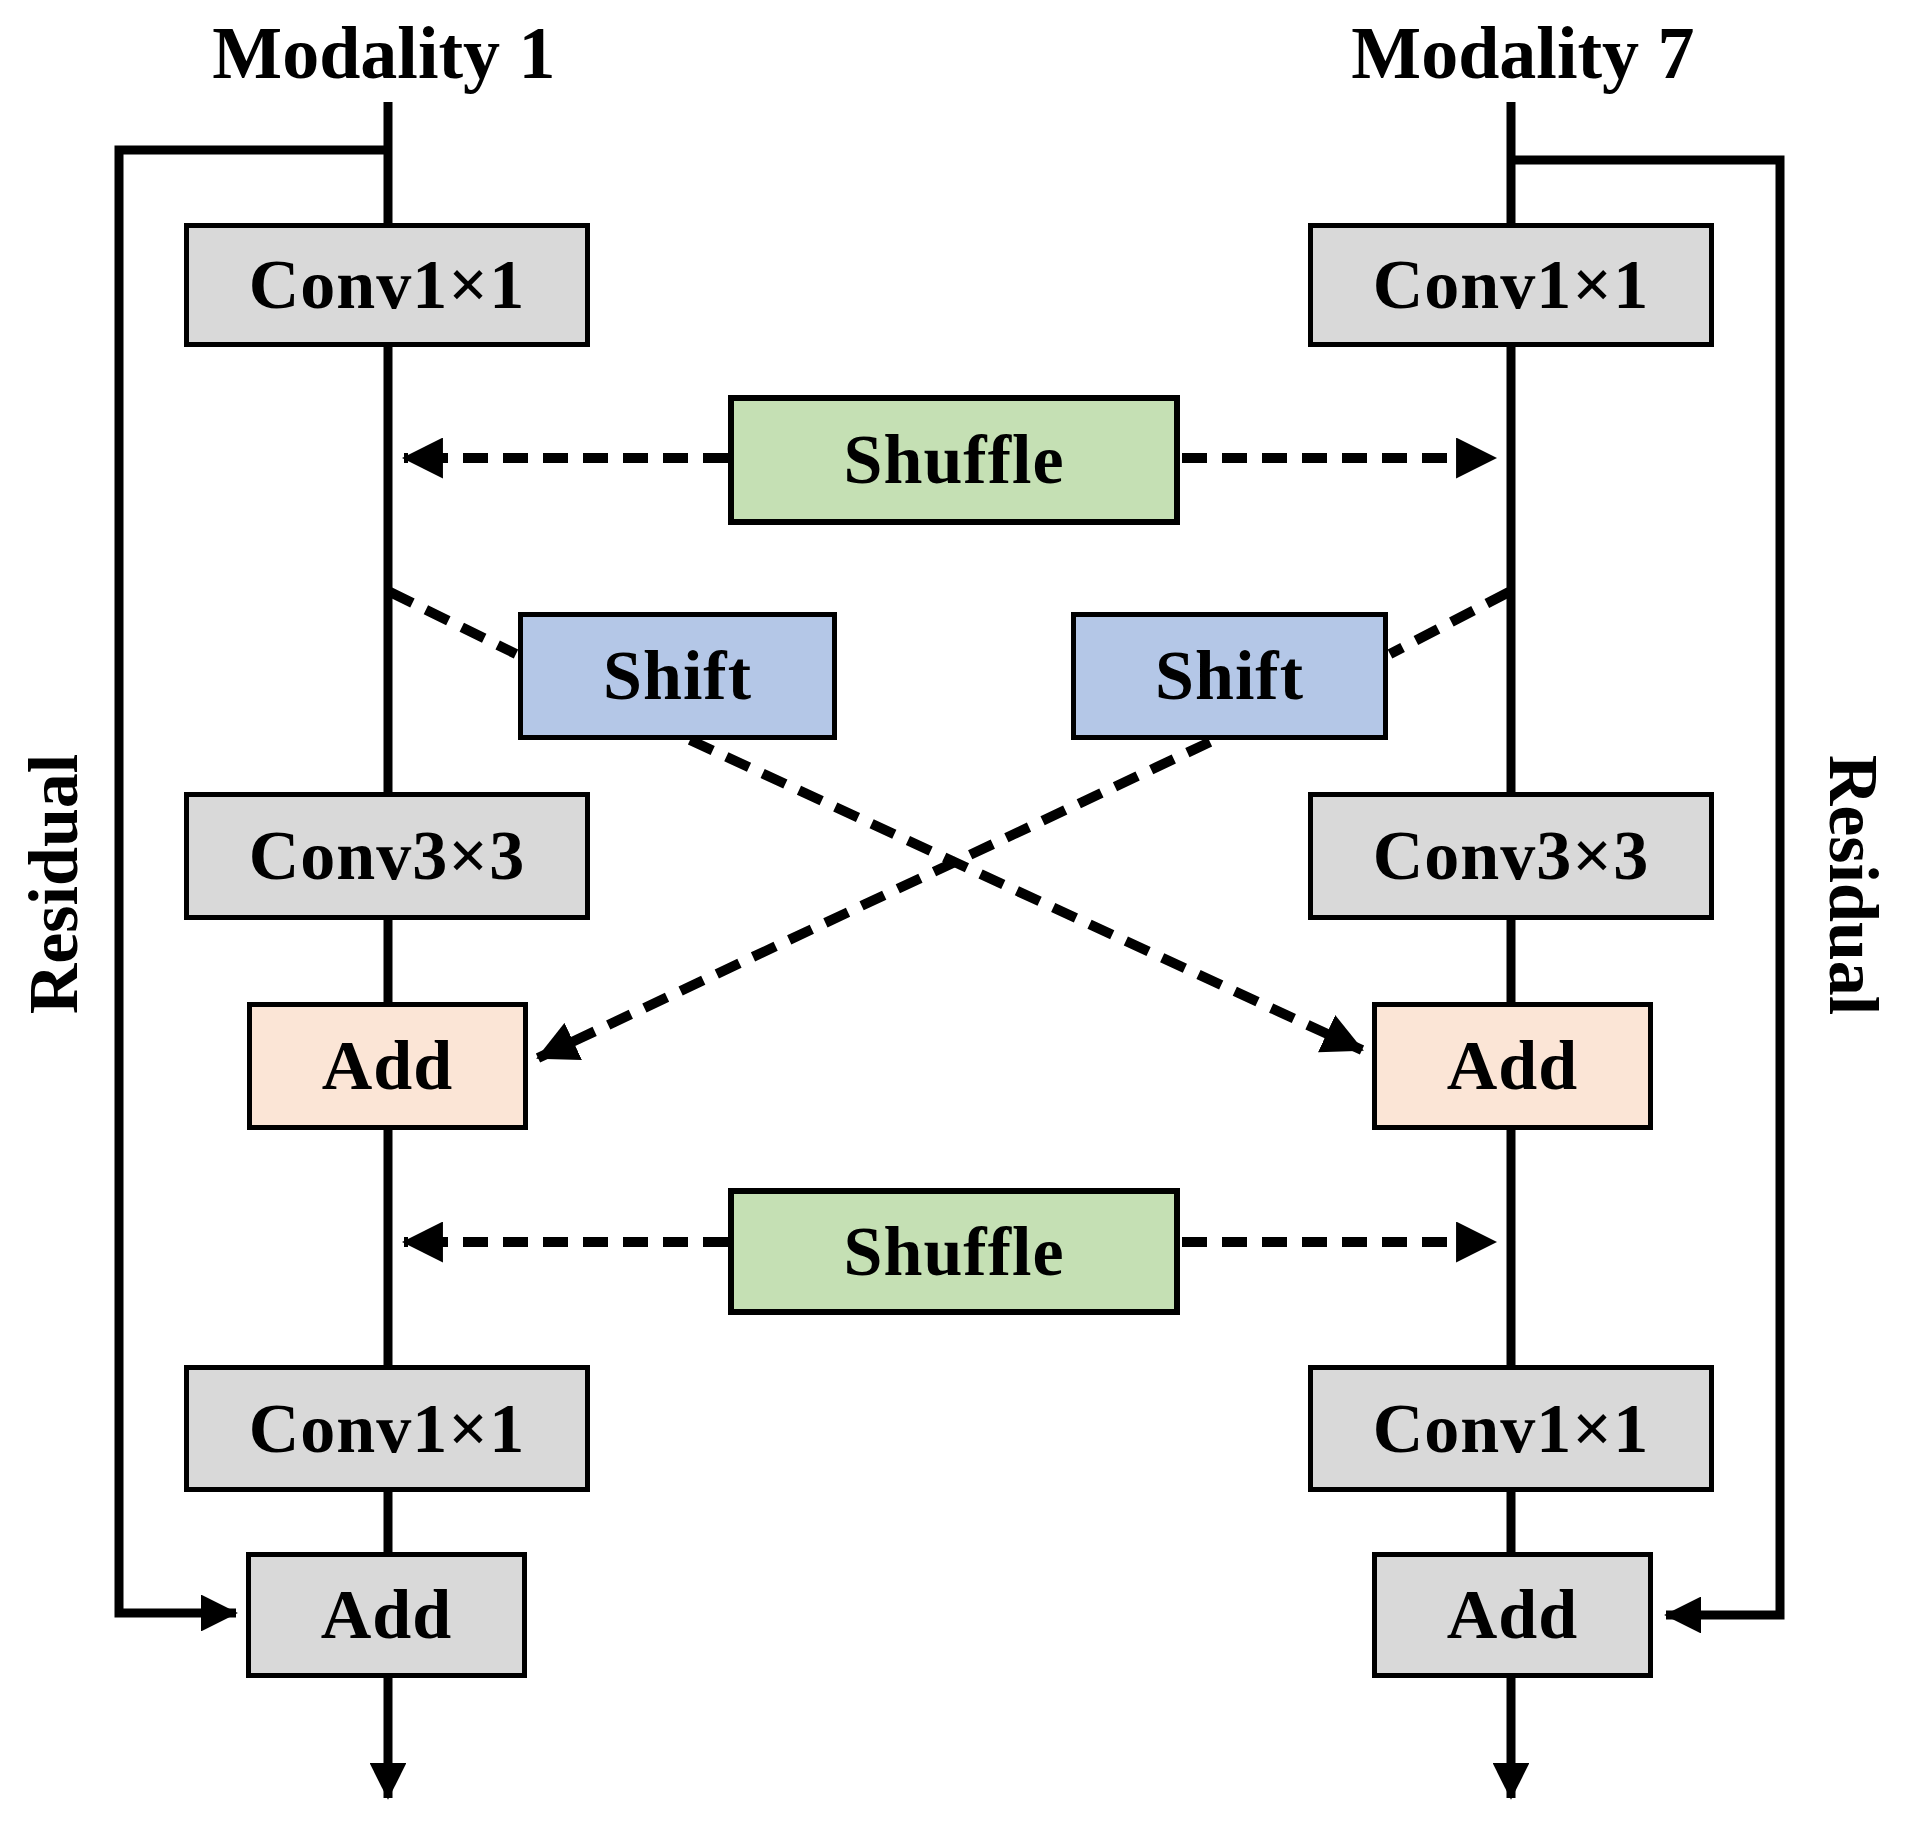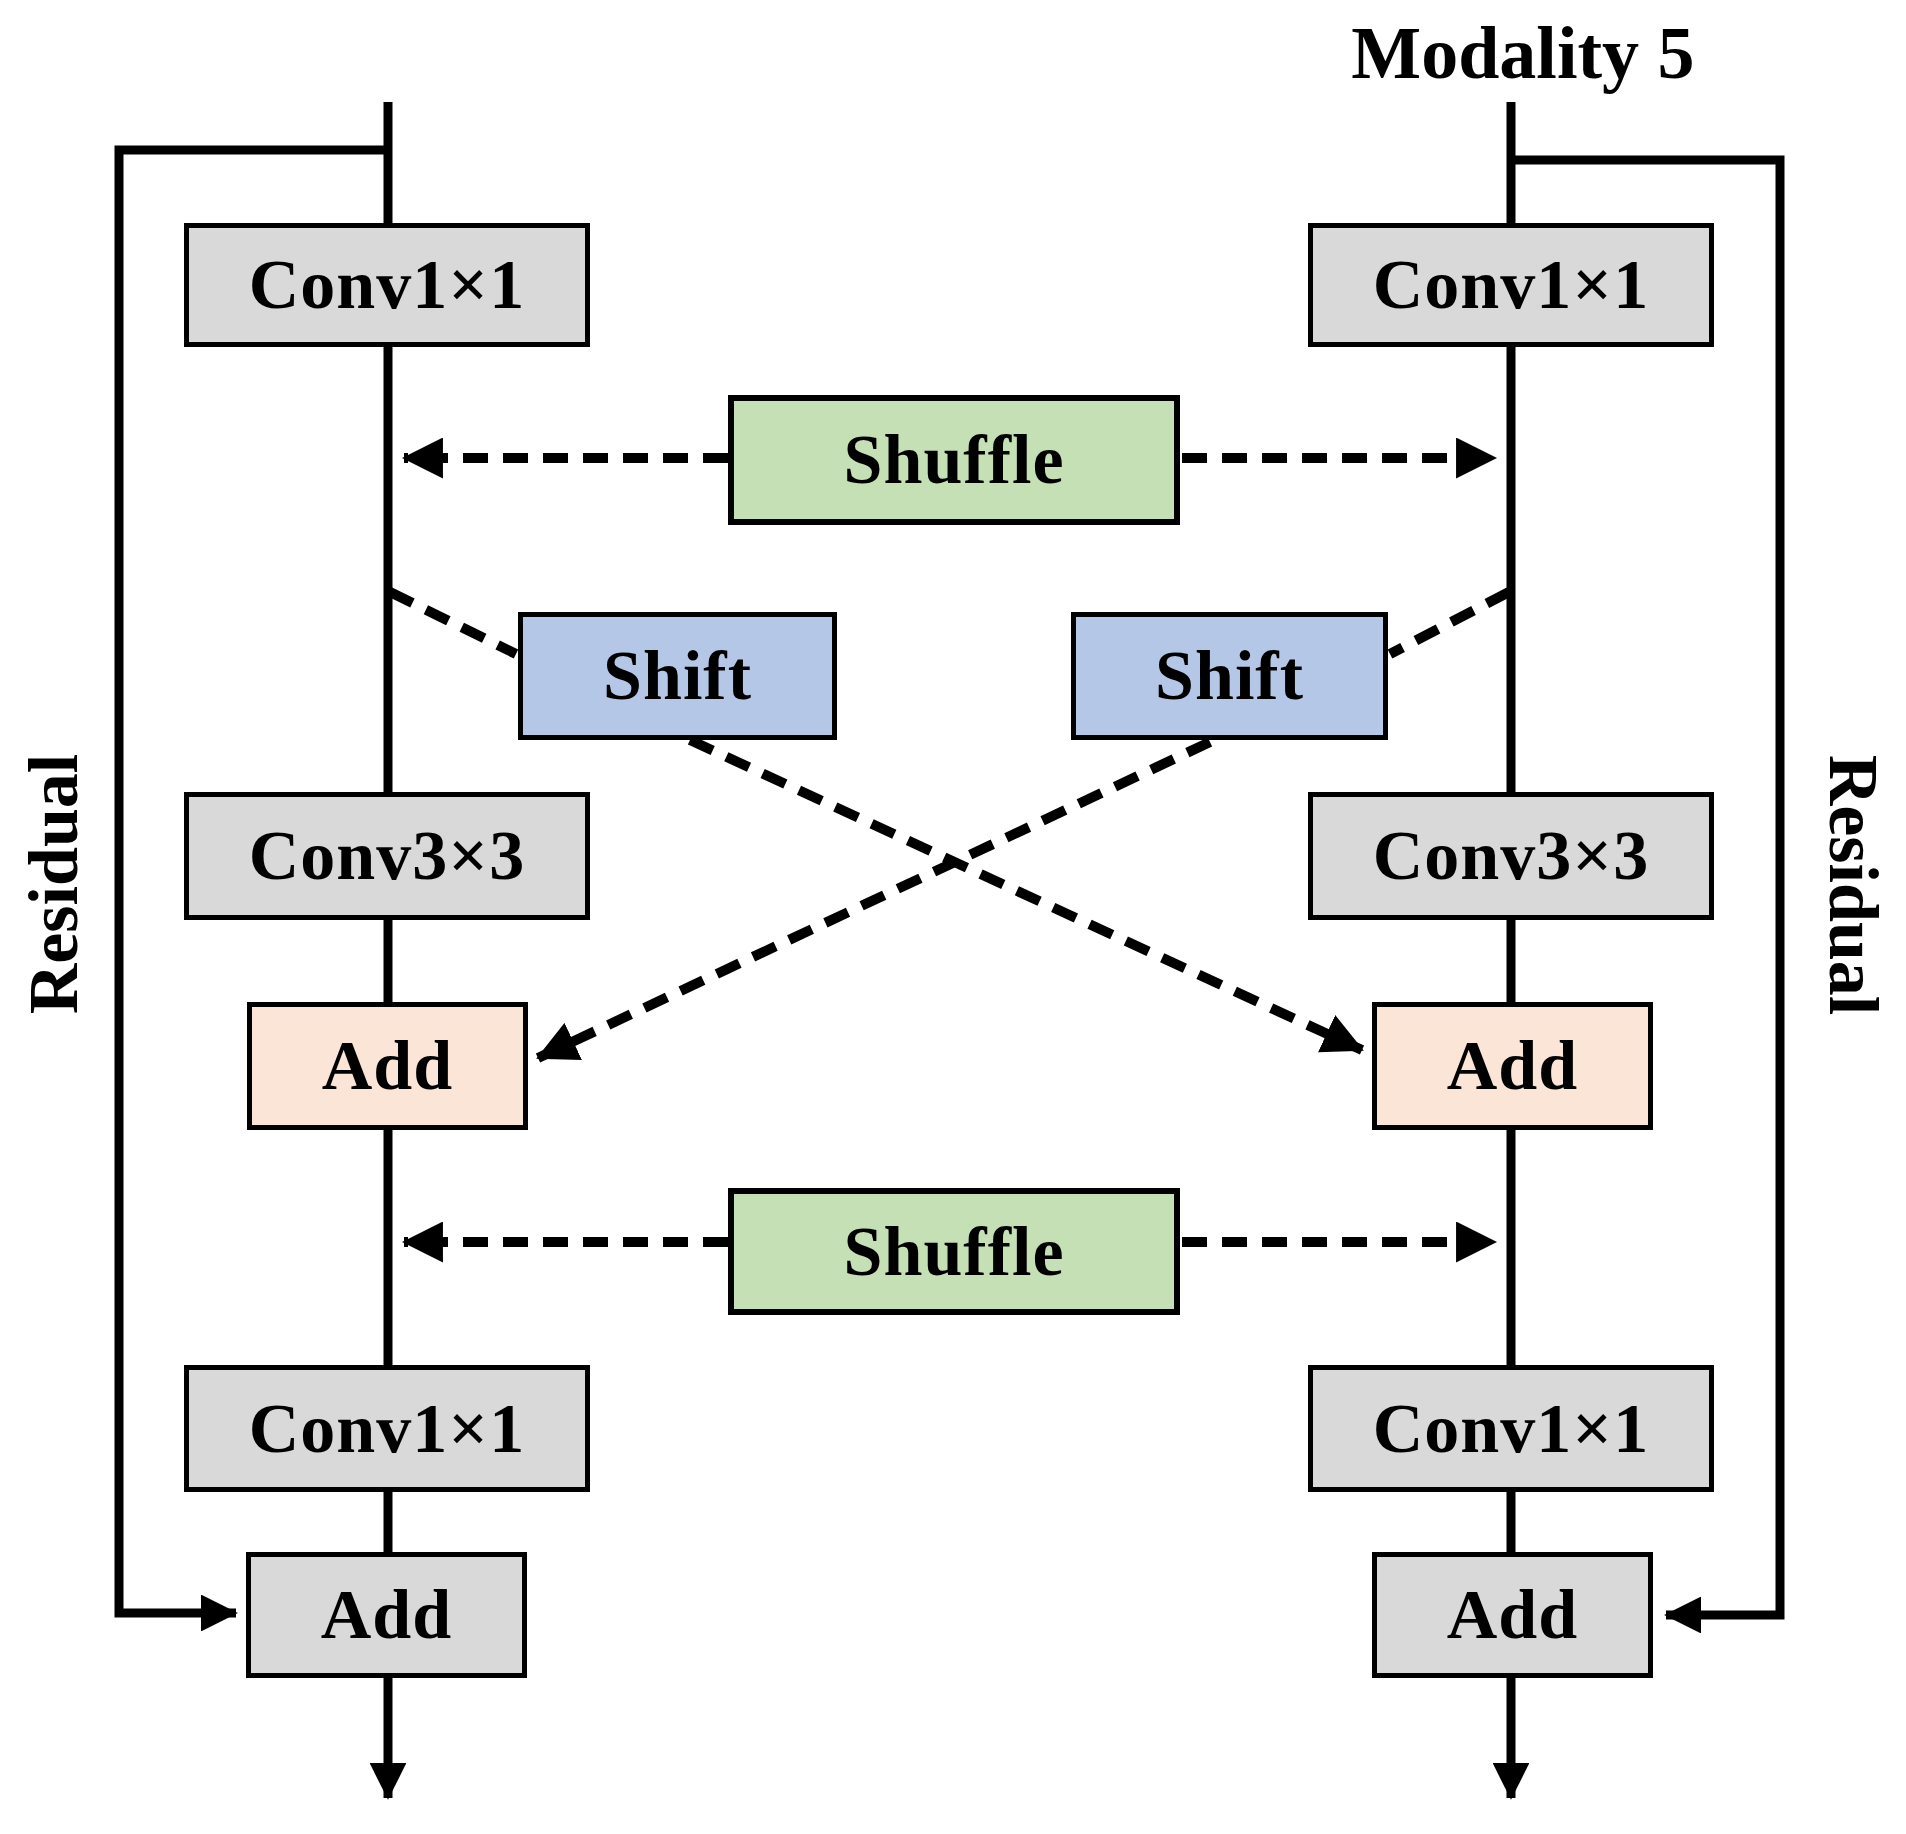--- a/index.html
+++ b/index.html
@@ -75,21 +75,22 @@
     <path d="M728,1242 H404" stroke="#000" stroke-width="10" fill="none" stroke-dasharray="25 15" marker-end="url(#arr)"></path>
     <path d="M1142,1242 H1495" stroke="#000" stroke-width="10" fill="none" stroke-dasharray="25 15" marker-end="url(#arr)"></path>
 
     <path d="M390,592 L516,654" stroke="#000" stroke-width="10" fill="none" stroke-dasharray="25 15"></path>
     <path d="M1509,592 L1390,654" stroke="#000" stroke-width="10" fill="none" stroke-dasharray="25 15"></path>
 
     <path d="M690,740 L1362,1050" stroke="#000" stroke-width="10" fill="none" stroke-dasharray="25 15" marker-end="url(#arr)"></path>
     <path d="M1210,742 L538,1058" stroke="#000" stroke-width="10" fill="none" stroke-dasharray="25 15" marker-end="url(#arr)"></path>
   </svg>
 
-  <div class="title title-r">Modality 5</div>
+  <div class="title title-l">Modality 1</div>
+  <div class="title title-r">Modality 7</div>
 
   <div class="residual residual-l">Residual</div>
   <div class="residual residual-r">Residual</div>
 
   <div class="node gray conv-l y-conv1top">Conv1×1</div>
   <div class="node blue shift-l">Shift</div>
   <div class="node gray conv-l y-conv3">Conv3×3</div>
   <div class="node peach add-l y-addmid">Add</div>
   <div class="node gray conv-l y-conv1bot">Conv1×1</div>
   <div class="node gray add-l addbot-l y-addbot">Add</div>

